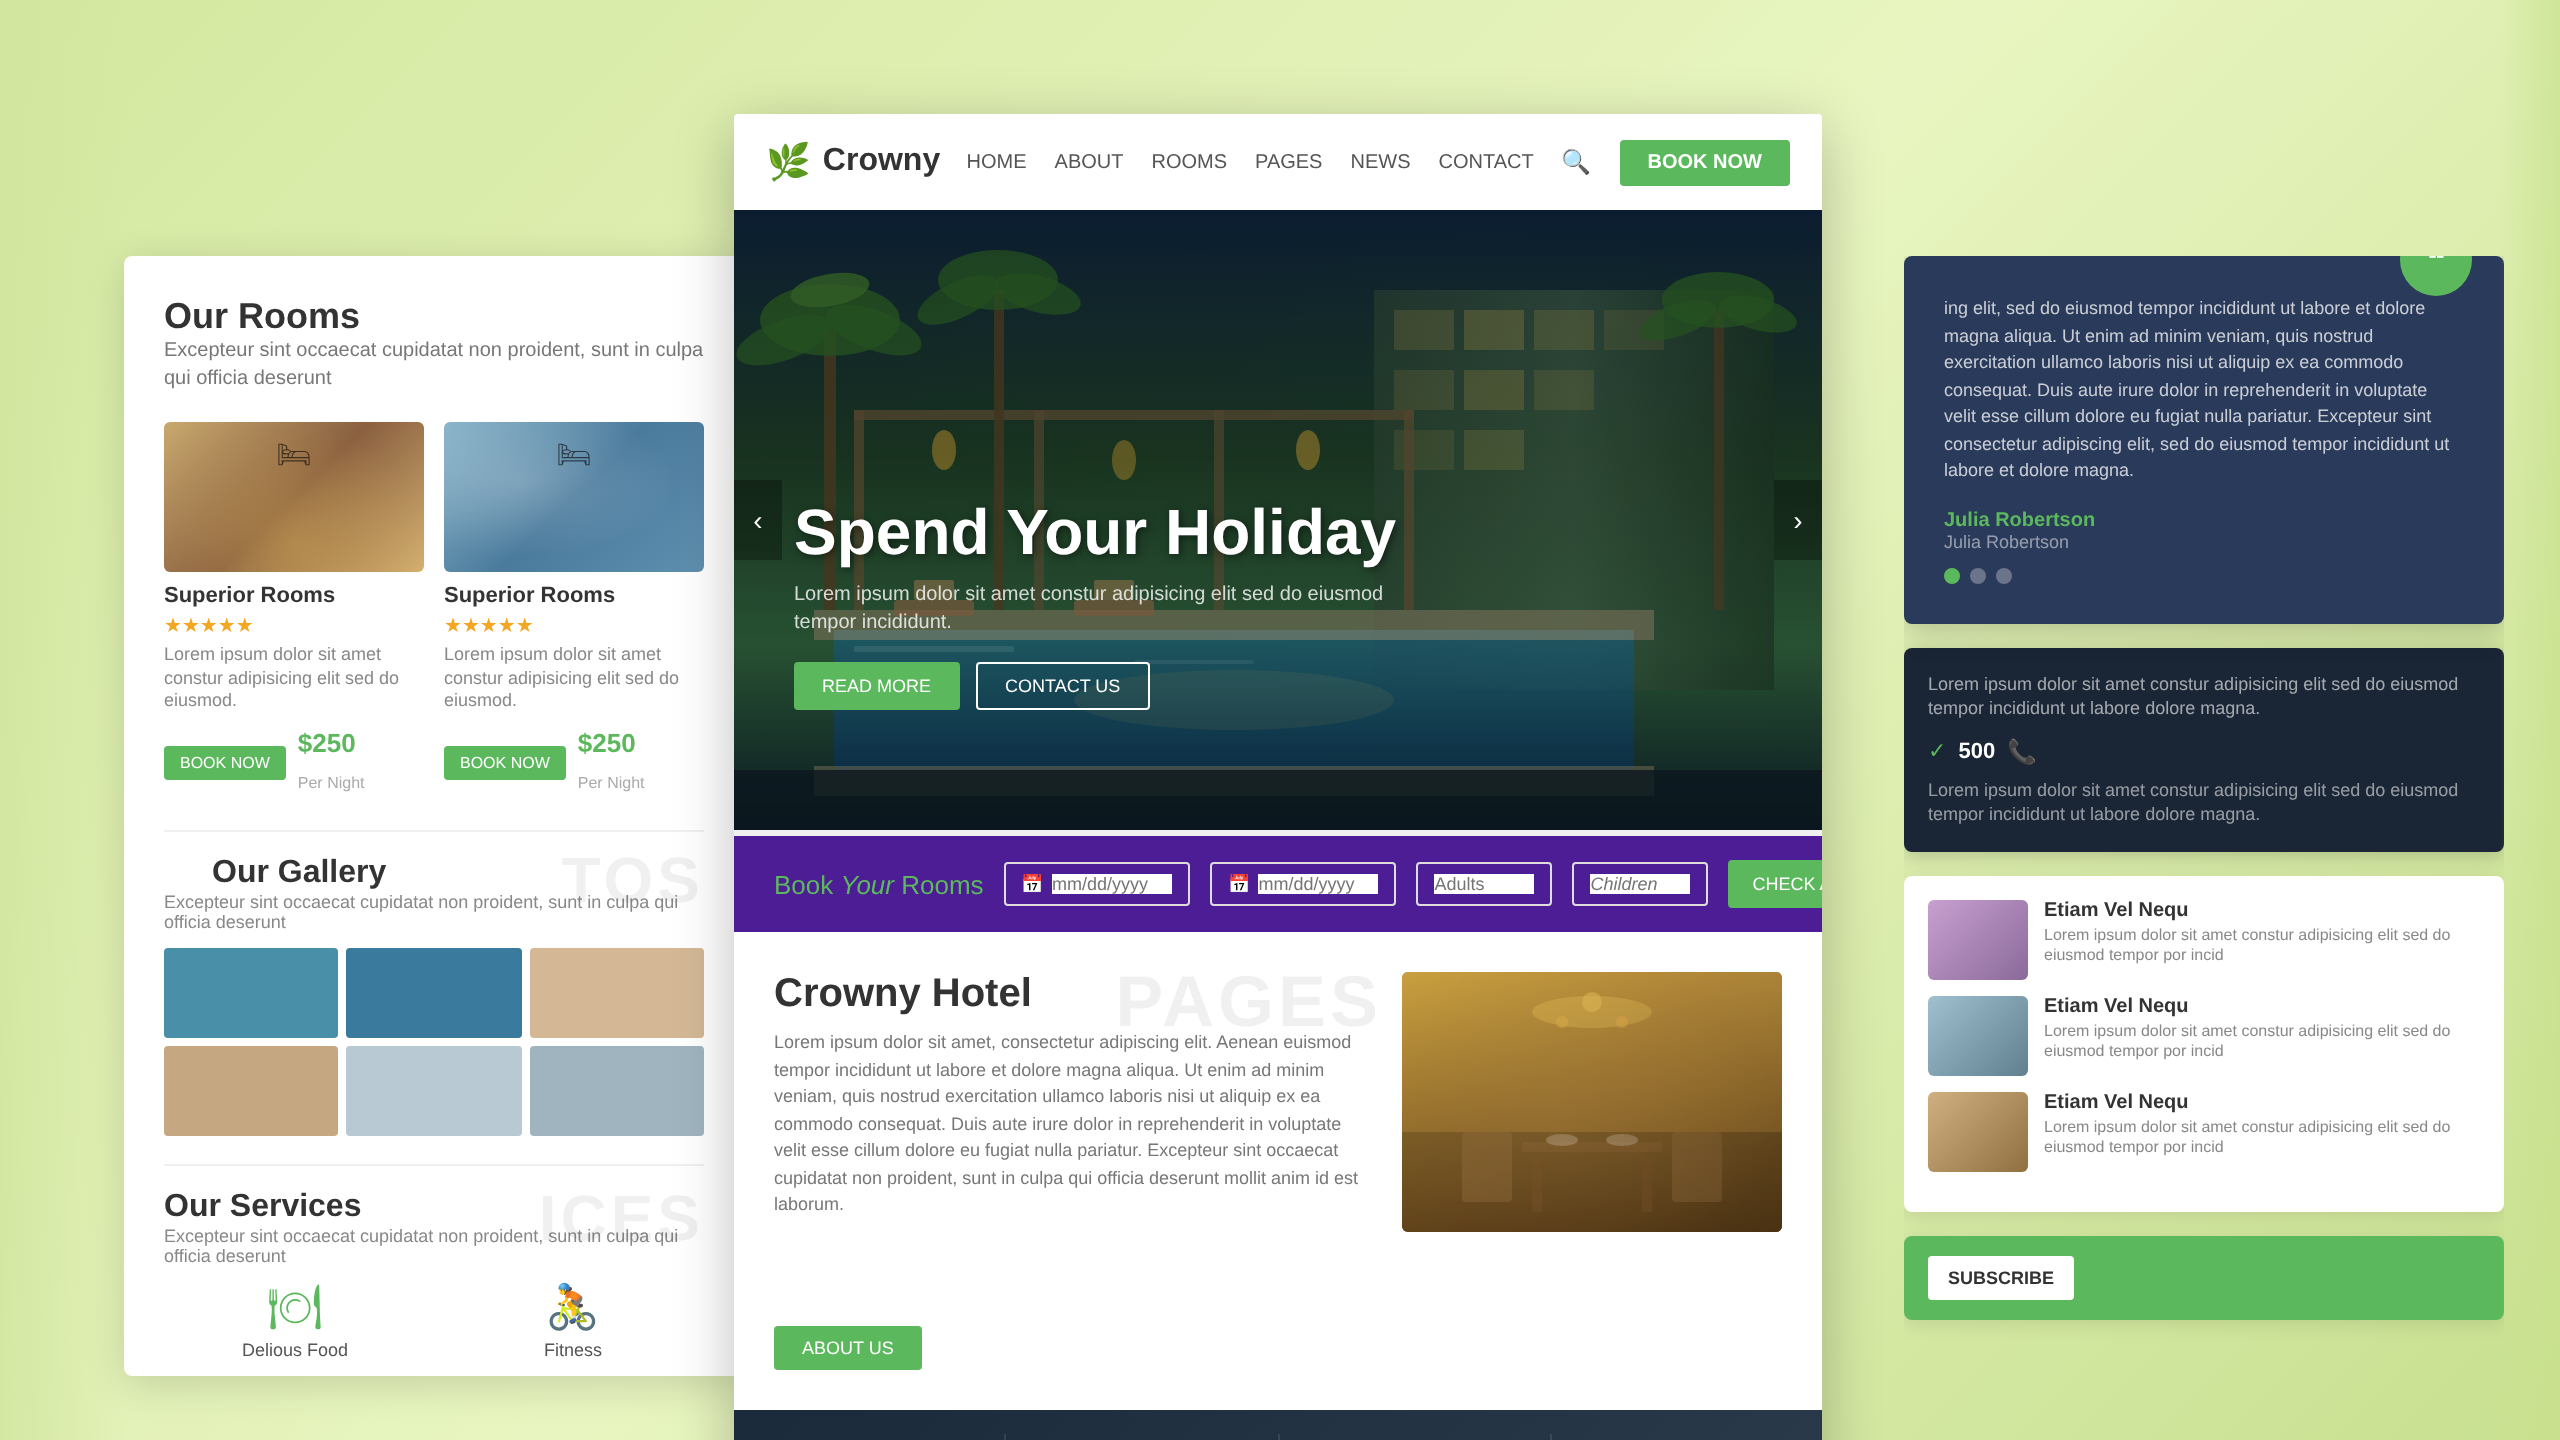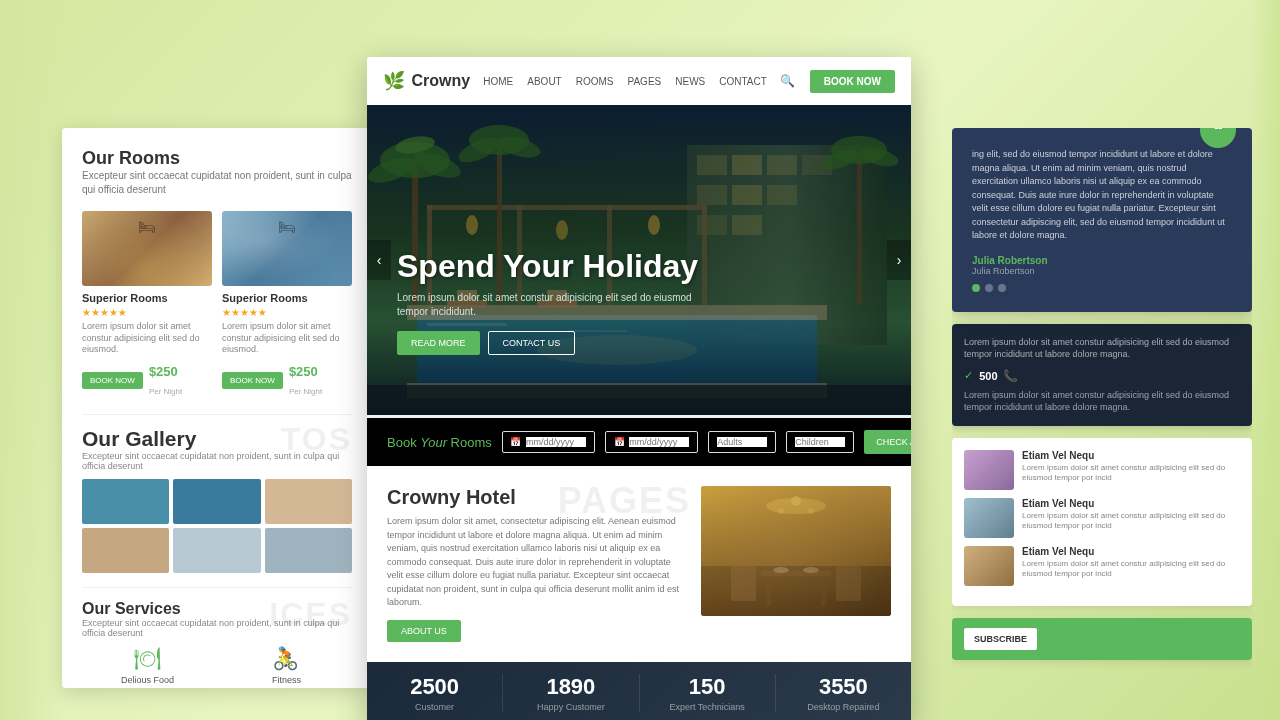--- a/index.html
+++ b/index.html
@@ -95,24 +95,25 @@
       font-size: 13px;
       font-weight: bold;
     }
 
     .per-night {
       font-size: 8px;
       color: #aaa;
     }
 
     .gallery-title {
-      font-size: 21px;
+      font-size: 16px;
       font-weight: bold;
       color: #333;
       margin-bottom: 4px;
+      margin-left: 24px;
     }
     .gallery-desc {
       font-size: 9px;
       color: #888;
       margin-bottom: 8px;
     }
     .gallery-grid {
       display: grid;
       grid-template-columns: 1fr 1fr 1fr;
       gap: 4px;
@@ -312,21 +313,21 @@
       color: #fff;
       border: 1px solid #fff;
       padding: 6px 14px;
       font-size: 9px;
       cursor: pointer;
       border-radius: 2px;
     }
 
     
     .booking-bar {
-      background: #000000;
+      background: #4c1d95;
       padding: 12px 20px;
       display: flex;
       align-items: center;
       gap: 10px;
       border-top: 3px solid #f0f0f0;
     }
 
     .booking-label {
       font-size: 13px;
       color: #333;
@@ -385,20 +386,21 @@
     }
 
     .about-btn {
       background: #5cb85c;
       color: #fff;
       border: none;
       padding: 6px 14px;
       font-size: 9px;
       cursor: pointer;
       border-radius: 2px;
+      margin-top: 43px;
     }
 
     .welcome-img {
       width: 190px;
       height: 130px;
       background: linear-gradient(135deg, #c9a96e, #8a6a40);
       border-radius: 3px;
       flex-shrink: 0;
       position: relative;
       overflow: hidden;
@@ -847,21 +849,21 @@
       <input type="text" style="border: none; outline: none; font-size: 9px; color: rgb(136, 136, 136); width: 60px;" placeholder="mm/dd/yyyy">
     </div>
     <div class="booking-input">
       <span style="font-size:9px;">📅</span>
       <input type="text" style="border: none; outline: none; font-size: 9px; color: rgb(136, 136, 136); width: 60px;" placeholder="mm/dd/yyyy">
     </div>
     <div class="booking-input">
       <input type="text" style="border: none; outline: none; font-size: 9px; color: rgb(136, 136, 136); width: 50px;" placeholder="Adults">
     </div>
     <div class="booking-input">
-      <input type="text" style="border: none; outline: none; font-size: 9px; color: rgb(136, 136, 136); width: 50px;" placeholder="Children">
+      <input type="text" style="border: none; outline: none; font-size: 9px; color: rgb(136, 136, 136); width: 50px; font-style: italic;" placeholder="Children">
     </div>
     <button class="check-avail-btn">CHECK AVAILABILITY</button>
   </div>
 
   <div class="welcome-section">
     <div class="welcome-text">
       <div style="position:relative;margin-bottom:6px;">
         <span class="welcome-title">Crowny Hotel</span>
         <span style="position:absolute;top:-6px;right:-10px;font-size:36px;font-weight:900;color:rgba(0,0,0,0.06);letter-spacing:2px;">PAGES</span>
       </div>

